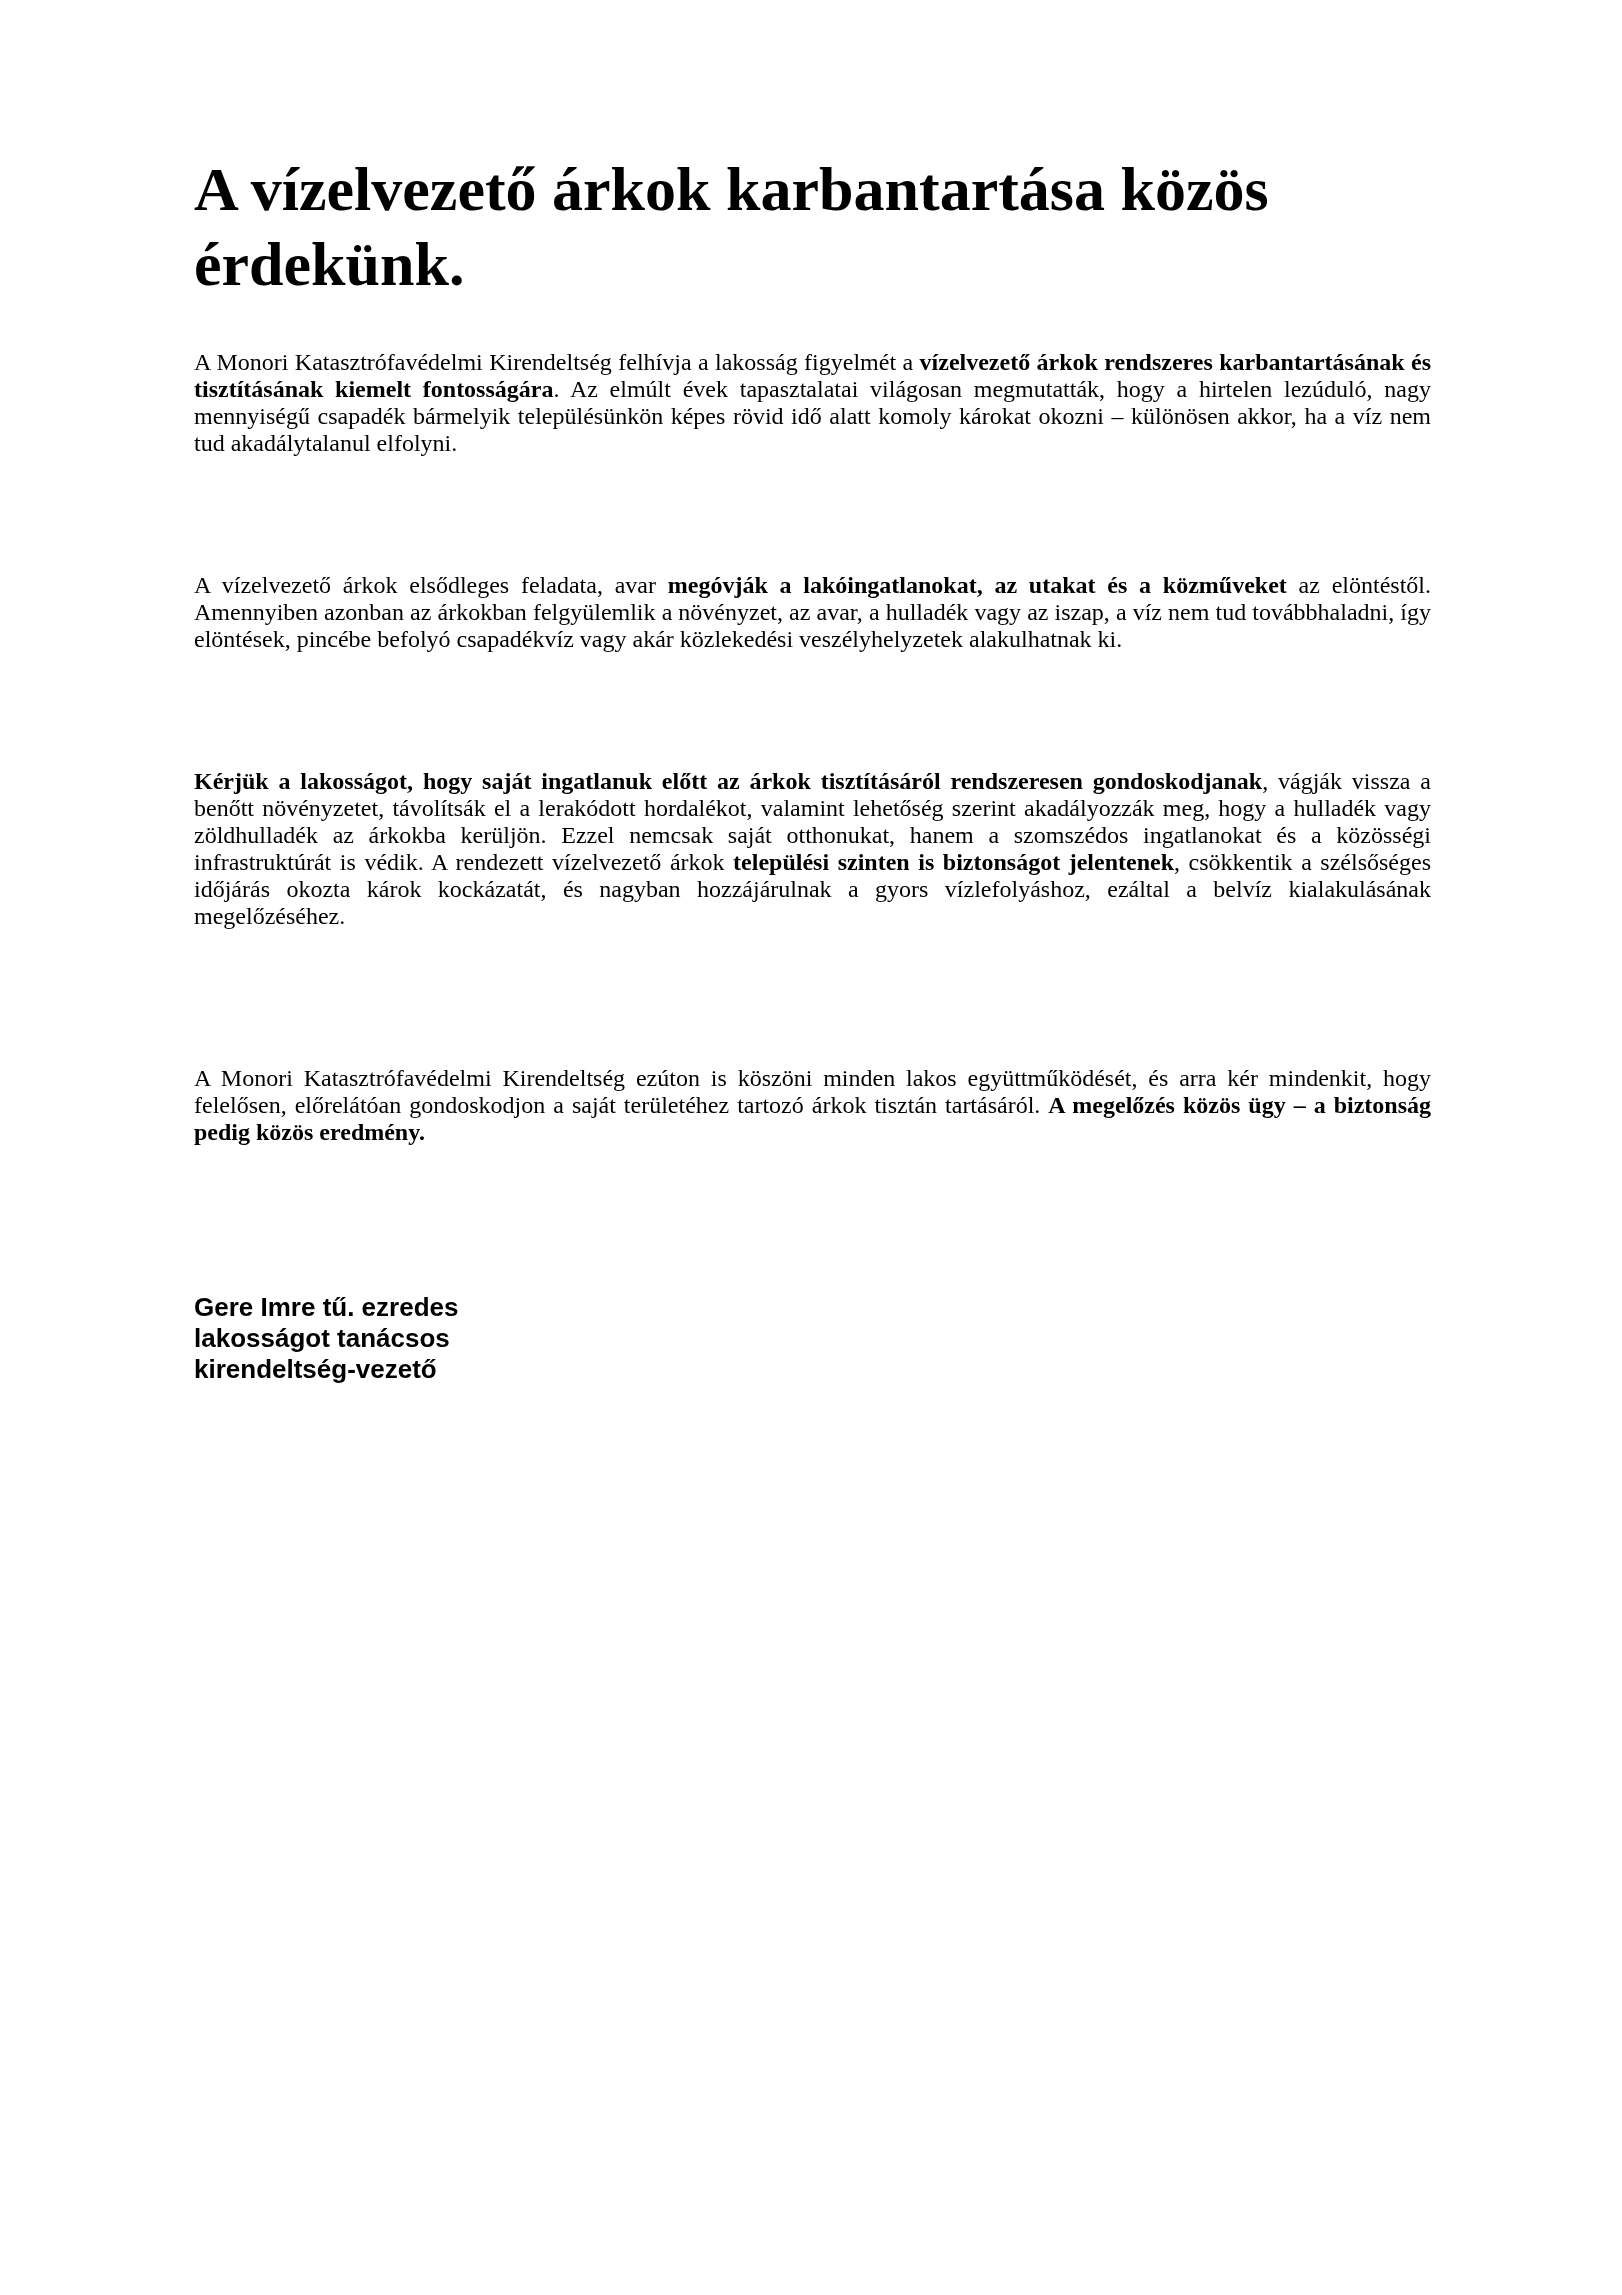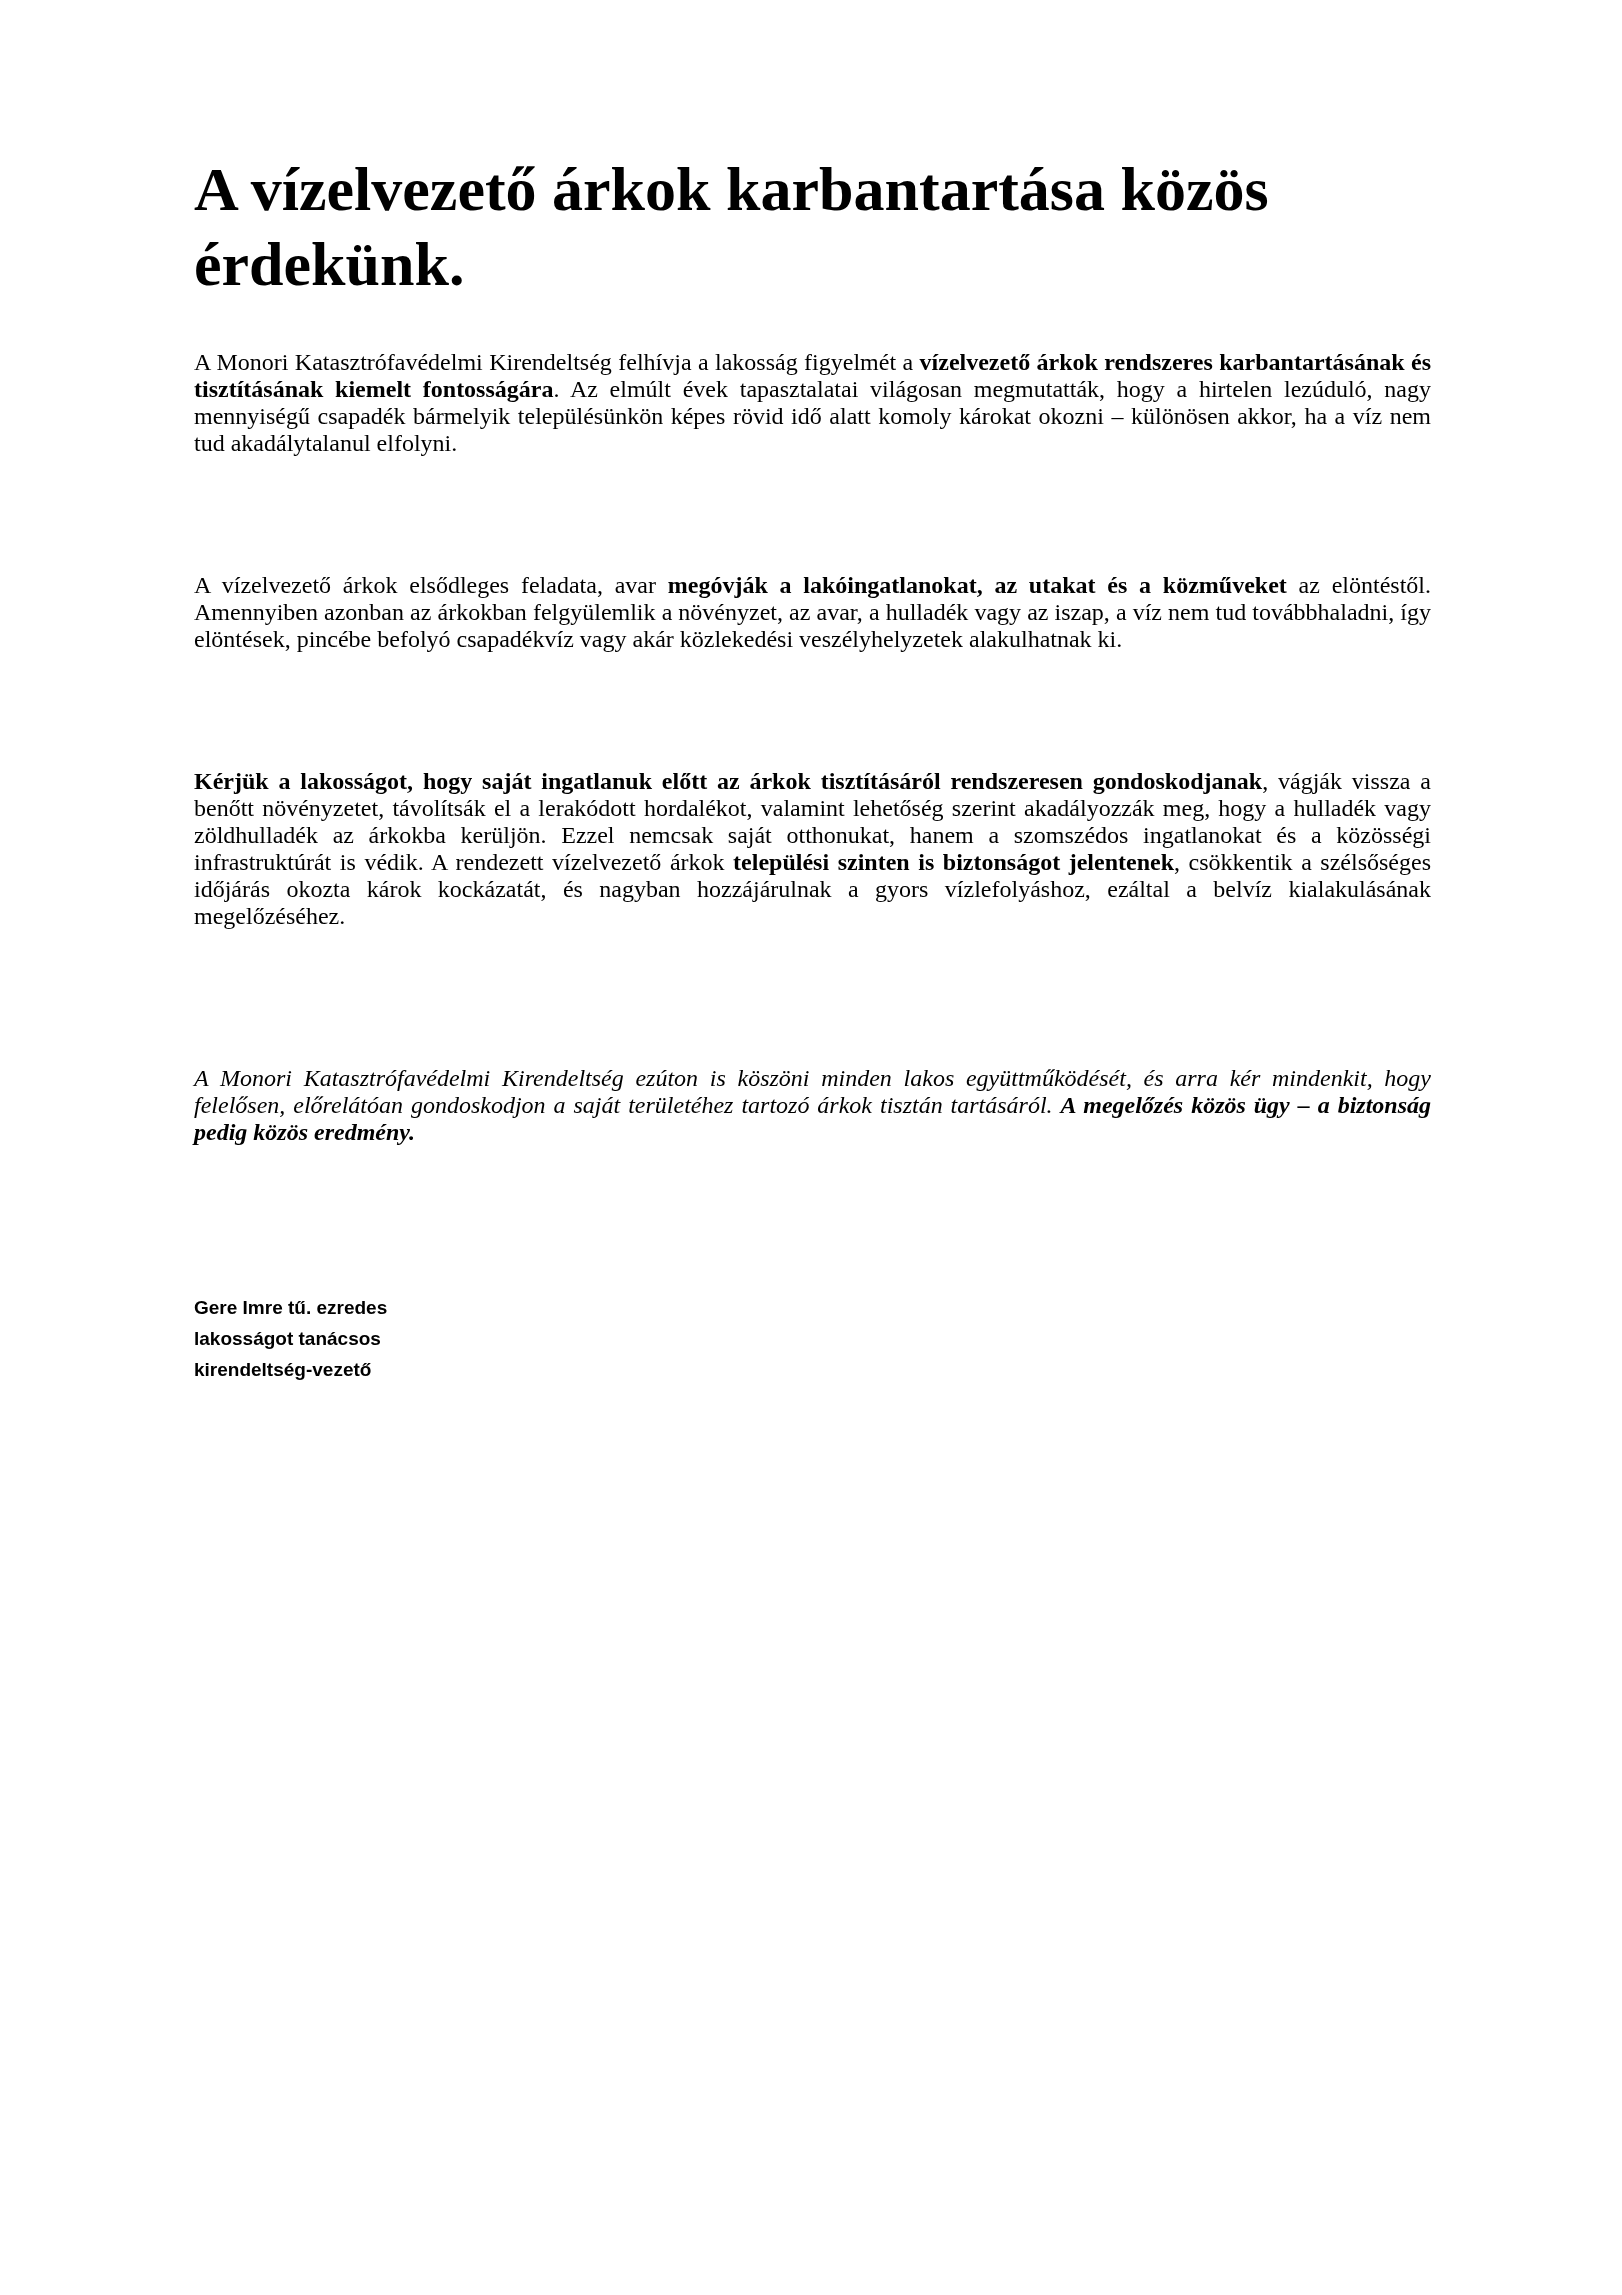--- a/index.html
+++ b/index.html
@@ -40,28 +40,28 @@
       font-family: "Liberation Serif", serif;
       font-size: 24px;
       line-height: 27px;
       text-align: justify;
       hyphens: none;
     }
     .para b { font-weight: bold; }
     .p1 { top: 349px; }
     .p2 { top: 572px; }
     .p3 { top: 768px; }
-    .p4 { top: 1065px; font-style: italic; }
+    .p4 { top: 1065px; }
     .signature {
       position: absolute;
       left: 0;
       top: 1292px;
       font-family: "Liberation Sans", sans-serif;
       font-weight: bold;
-      font-size: 19px;
+      font-size: 26px;
       line-height: 31px;
     }
     .signature div { white-space: nowrap; }
   </style>
 </head>
 <body>
 
 <div class="page">
   <h1 class="title">A vízelvezető árkok karbantartása közös érdekünk.</h1>
 

